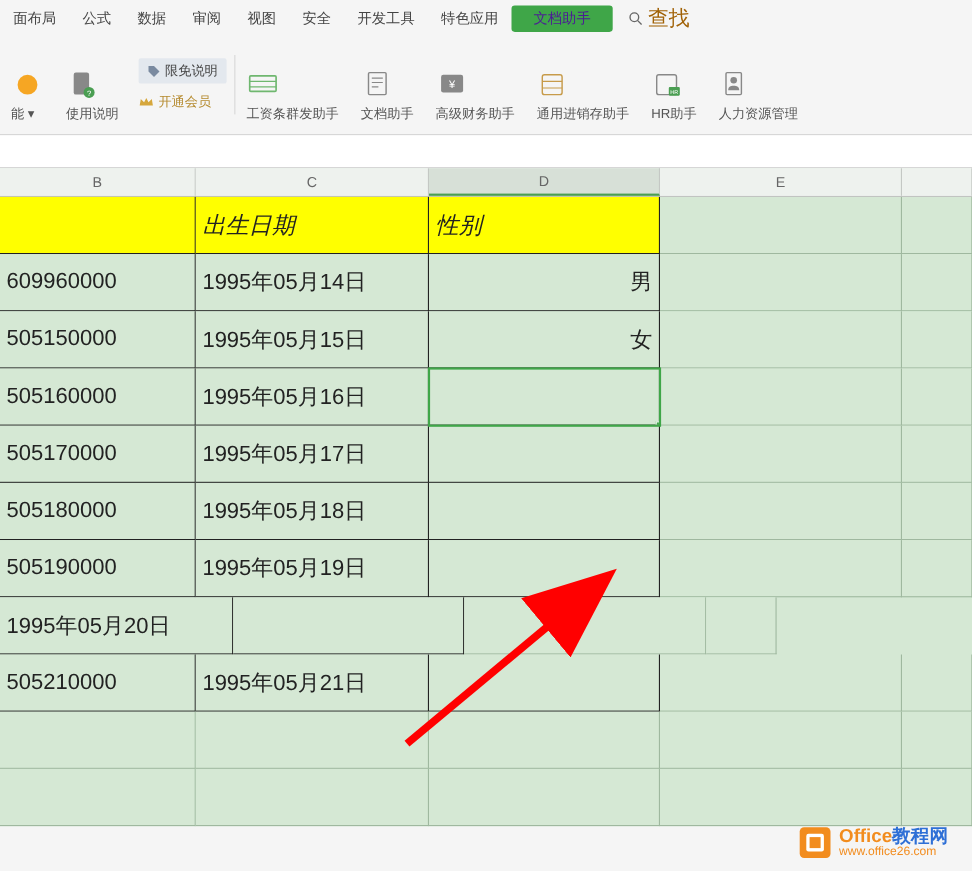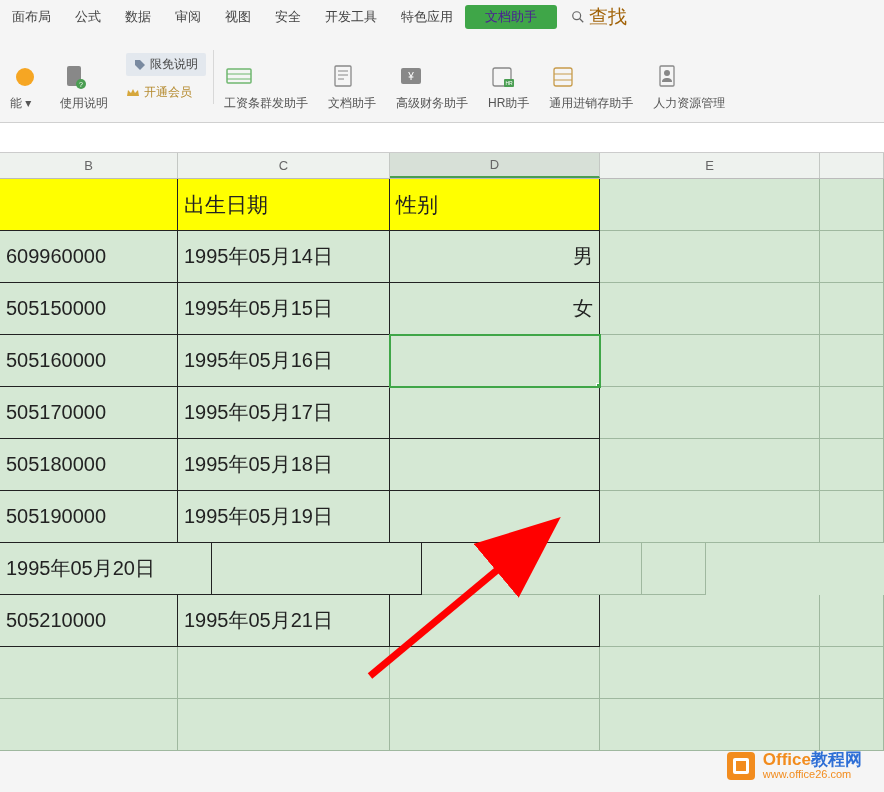--- a/index.html
+++ b/index.html
@@ -154,20 +154,21 @@
     }
     .data-cell {
       border-right: 1px solid #222;
       border-bottom: 1px solid #222;
     }
     .header-cell {
       background: #ffff00;
       font-size: 21px;
       border-right: 1px solid #222;
       border-bottom: 1px solid #222;
+      font-style: italic;
     }
     .right-align { justify-content: flex-end; }
     
     .col-B { width: 178px; }
     .col-C { width: 212px; }
     .col-D { width: 210px; }
     .col-E { width: 220px; }
     .col-F { width: 64px; }
     
     .selected-cell {
@@ -295,36 +296,36 @@
         <svg width="26" height="24" viewBox="0 0 26 24">
           <rect x="3" y="3" width="20" height="16" rx="2" fill="#888"></rect>
           <text x="13" y="15" font-size="10" text-anchor="middle" fill="#fff">¥</text>
         </svg>
       </div>
     <span class="tool-label">高级财务助手</span>
   </div>
   <div class="tool-group">
     <div class="tool-icon">
         <svg width="26" height="24" viewBox="0 0 26 24">
+          <rect x="3" y="3" width="18" height="18" rx="2" fill="none" stroke="#c79b4a" stroke-width="1.3"></rect>
+          <line x1="3" y1="9" x2="21" y2="9" stroke="#c79b4a"></line>
+          <line x1="3" y1="15" x2="21" y2="15" stroke="#c79b4a"></line>
+        </svg>
+      </div>
+    <span class="tool-label">通用进销存助手</span>
+  </div>
+  <div class="tool-group">
+    <div class="tool-icon">
+        <svg width="26" height="24" viewBox="0 0 26 24">
           <rect x="3" y="3" width="18" height="18" rx="2" fill="none" stroke="#888" stroke-width="1.3"></rect>
           <rect x="14" y="14" width="10" height="8" rx="1" fill="#4a9e52"></rect>
           <text x="19" y="20" font-size="5" text-anchor="middle" fill="#fff">HR</text>
         </svg>
       </div>
     <span class="tool-label">HR助手</span>
-  </div>
-  <div class="tool-group">
-    <div class="tool-icon">
-        <svg width="26" height="24" viewBox="0 0 26 24">
-          <rect x="3" y="3" width="18" height="18" rx="2" fill="none" stroke="#c79b4a" stroke-width="1.3"></rect>
-          <line x1="3" y1="9" x2="21" y2="9" stroke="#c79b4a"></line>
-          <line x1="3" y1="15" x2="21" y2="15" stroke="#c79b4a"></line>
-        </svg>
-      </div>
-    <span class="tool-label">通用进销存助手</span>
   </div>
   <div class="tool-group">
     <div class="tool-icon">
         <svg width="24" height="26" viewBox="0 0 24 26">
           <rect x="4" y="2" width="14" height="20" rx="1" fill="none" stroke="#888" stroke-width="1.3"></rect>
           <circle cx="11" cy="9" r="3" fill="#888"></circle>
           <path d="M6 18c0-3 2-4 5-4s5 1 5 4" fill="#888"></path>
         </svg>
       </div>
     <span class="tool-label">人力资源管理</span>

